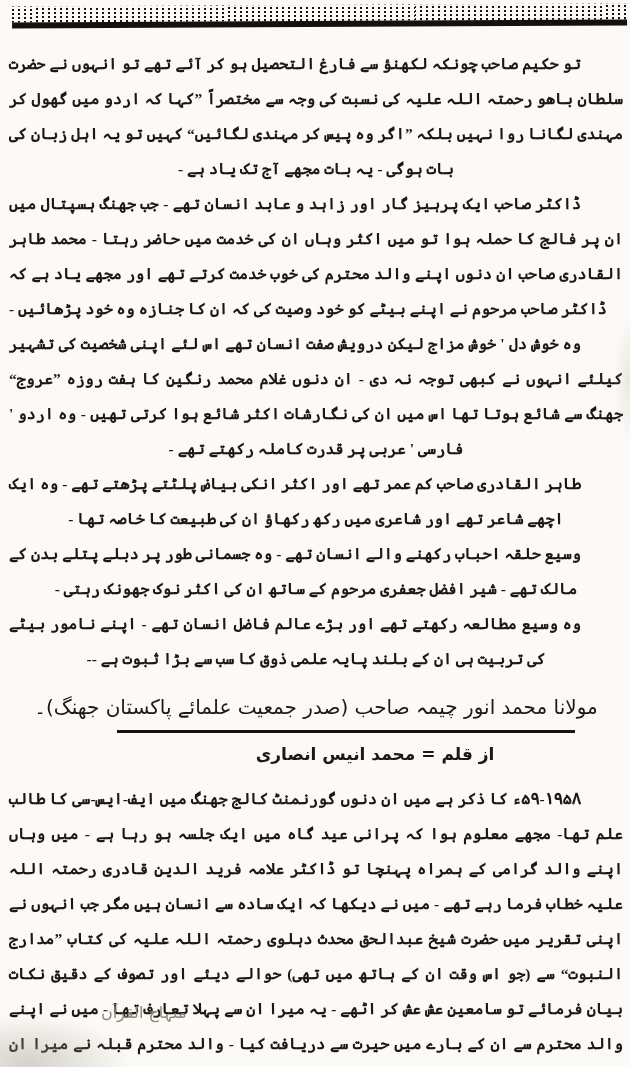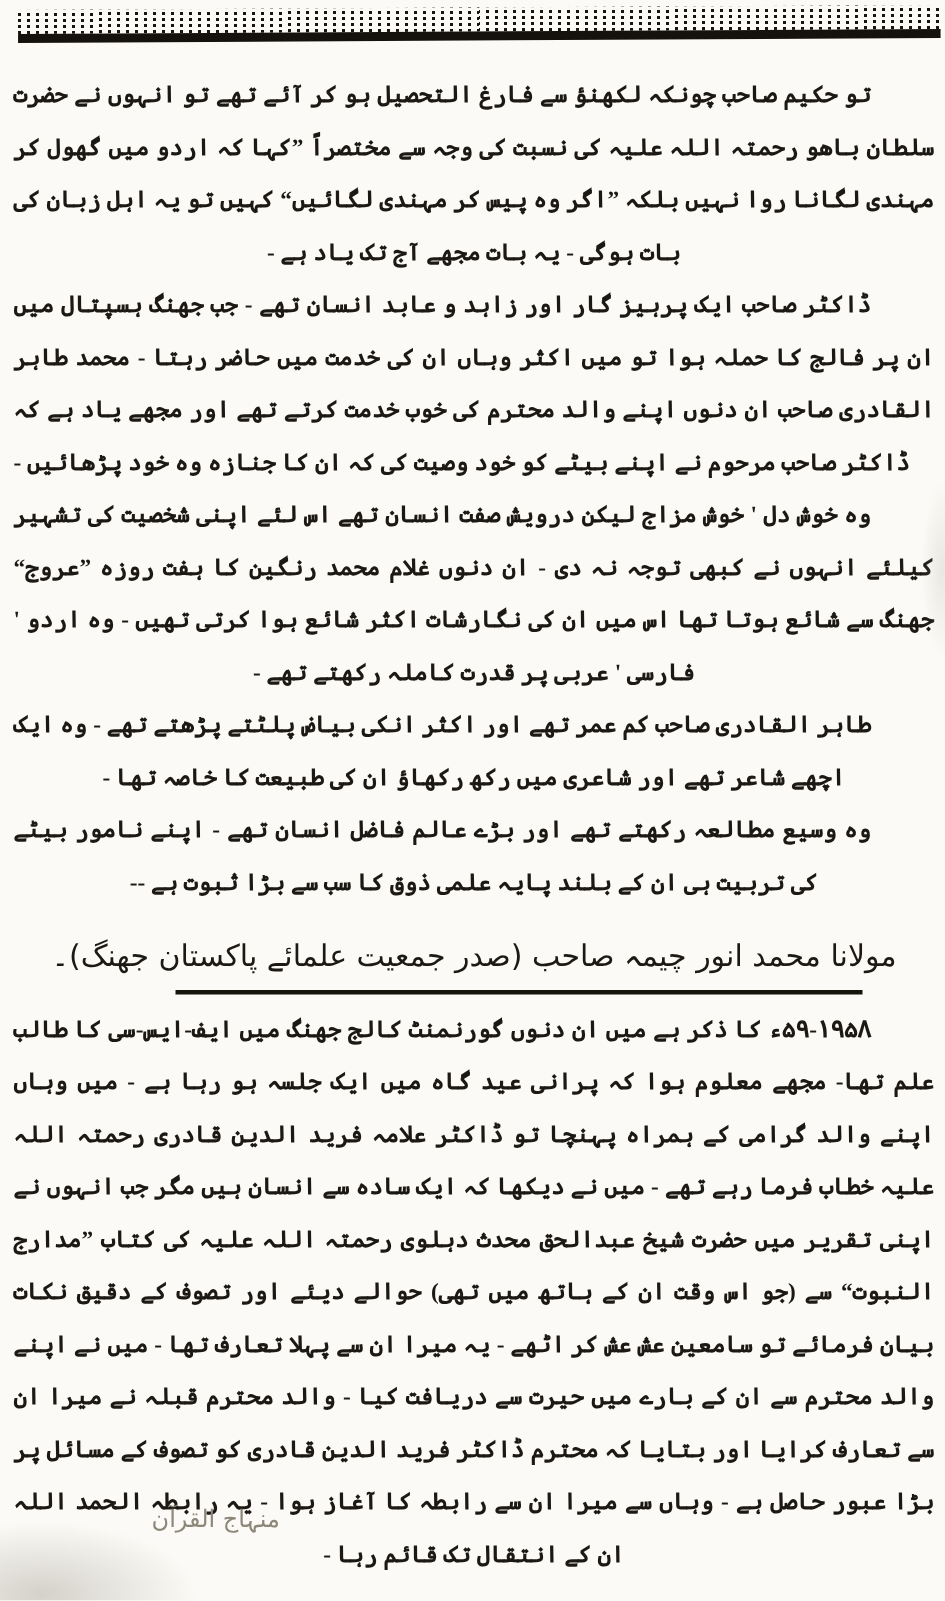--- a/index.html
+++ b/index.html
@@ -82,27 +82,29 @@
 
   <div class="content">
     <p class="para last-center">تو حکیم صاحب چونکہ لکھنؤ سے فارغ التحصیل ہو کر آئے تھے تو انہوں نے حضرت سلطان باھو رحمتہ اللہ علیہ کی نسبت کی وجہ سے مختصراً ”کہا کہ اردو میں گھول کر مہندی لگانا روا نہیں بلکہ ”اگر وہ پیس کر مہندی لگائیں“ کہیں تو یہ اہل زبان کی بات ہوگی - یہ بات مجھے آج تک یاد ہے -</p>
 
     <p class="para last-left">ڈاکٹر صاحب ایک پرہیز گار اور زاہد و عابد انسان تھے - جب جھنگ ہسپتال میں ان پر فالج کا حملہ ہوا تو میں اکثر وہاں ان کی خدمت میں حاضر رہتا - محمد طاہر القادری صاحب ان دنوں اپنے والد محترم کی خوب خدمت کرتے تھے اور مجھے یاد ہے کہ ڈاکٹر صاحب مرحوم نے اپنے بیٹے کو خود وصیت کی کہ ان کا جنازہ وہ خود پڑھائیں -</p>
 
     <p class="para last-center">وہ خوش دل ' خوش مزاج لیکن درویش صفت انسان تھے اس لئے اپنی شخصیت کی تشہیر کیلئے انہوں نے کبھی توجہ نہ دی - ان دنوں غلام محمد رنگین کا ہفت روزہ ”عروج“ جھنگ سے شائع ہوتا تھا اس میں ان کی نگارشات اکثر شائع ہوا کرتی تھیں - وہ اردو ' فارسی ' عربی پر قدرت کاملہ رکھتے تھے -</p>
 
     <p class="para last-center">طاہر القادری صاحب کم عمر تھے اور اکثر انکی بیاض پلٹتے پڑھتے تھے - وہ ایک اچھے شاعر تھے اور شاعری میں رکھ رکھاؤ ان کی طبیعت کا خاصہ تھا -</p>
 
+    <p class="para last-center">وسیع حلقہ احباب رکھنے والے انسان تھے - وہ جسمانی طور پر دبلے پتلے بدن کے مالک تھے - شیر افضل جعفری مرحوم کے ساتھ ان کی اکثر نوک جھونک رہتی -</p>
 
     <p class="para last-center">وہ وسیع مطالعہ رکھتے تھے اور بڑے عالم فاضل انسان تھے - اپنے نامور بیٹے کی تربیت ہی ان کے بلند پایہ علمی ذوق کا سب سے بڑا ثبوت ہے --</p>
 
     <h2 class="heading">مولانا محمد انور چیمہ صاحب (صدر جمعیت علمائے پاکستان جھنگ)۔</h2>
 
     <div class="rule"></div>
 
+    <div class="byline">از قلم = محمد انیس انصاری</div>
 
     <p class="para last-center">۵۹-۱۹۵۸ء کا ذکر ہے میں ان دنوں گورنمنٹ کالج جھنگ میں ایف-ایس-سی کا طالب علم تھا- مجھے معلوم ہوا کہ پرانی عید گاہ میں ایک جلسہ ہو رہا ہے - میں وہاں اپنے والد گرامی کے ہمراہ پہنچا تو ڈاکٹر علامہ فرید الدین قادری رحمتہ اللہ علیہ خطاب فرما رہے تھے - میں نے دیکھا کہ ایک سادہ سے انسان ہیں مگر جب انہوں نے اپنی تقریر میں حضرت شیخ عبدالحق محدث دہلوی رحمتہ اللہ علیہ کی کتاب ”مدارج النبوت“ سے (جو اس وقت ان کے ہاتھ میں تھی) حوالے دیئے اور تصوف کے دقیق نکات بیان فرمائے تو سامعین عش عش کر اٹھے - یہ میرا ان سے پہلا تعارف تھا - میں نے اپنے والد محترم سے ان کے بارے میں حیرت سے دریافت کیا - والد محترم قبلہ نے میرا ان سے تعارف کرایا اور بتایا کہ محترم ڈاکٹر فرید الدین قادری کو تصوف کے مسائل پر بڑا عبور حاصل ہے - وہاں سے میرا ان سے رابطہ کا آغاز ہوا - یہ رابطہ الحمد اللہ ان کے انتقال تک قائم رہا -</p>
   </div>
 
   <div class="stamp">منہاج القرآن</div>
 
   <div class="corner-shadow"></div>
   <div class="edge-smudge"></div>
 
 </div>

